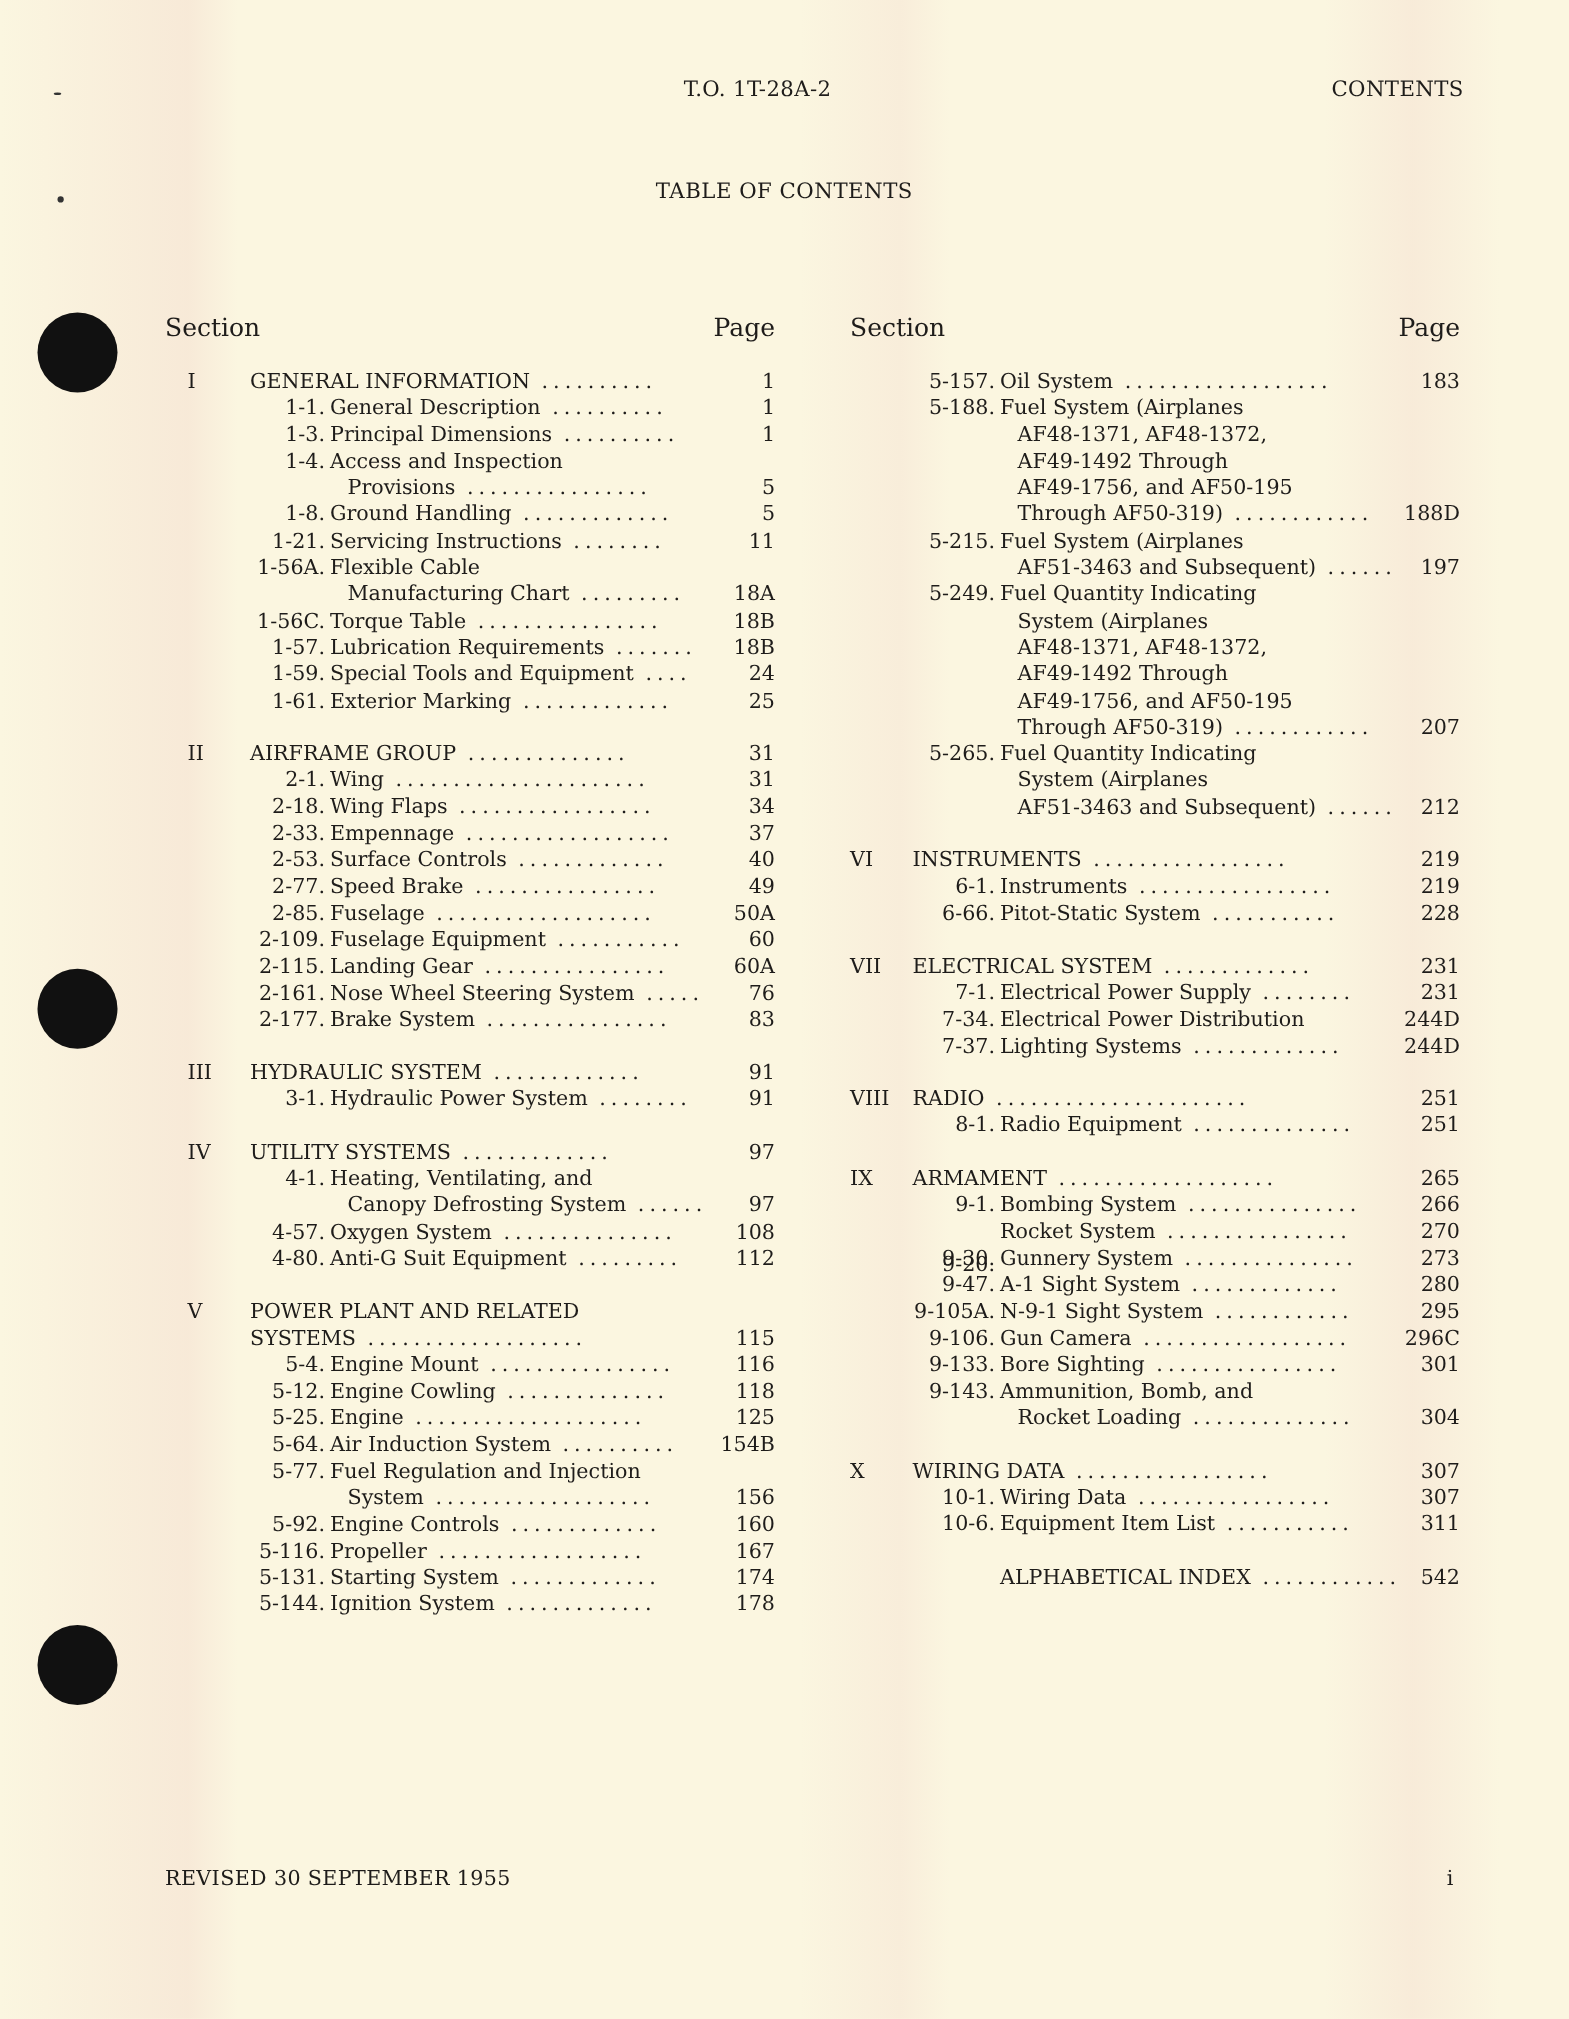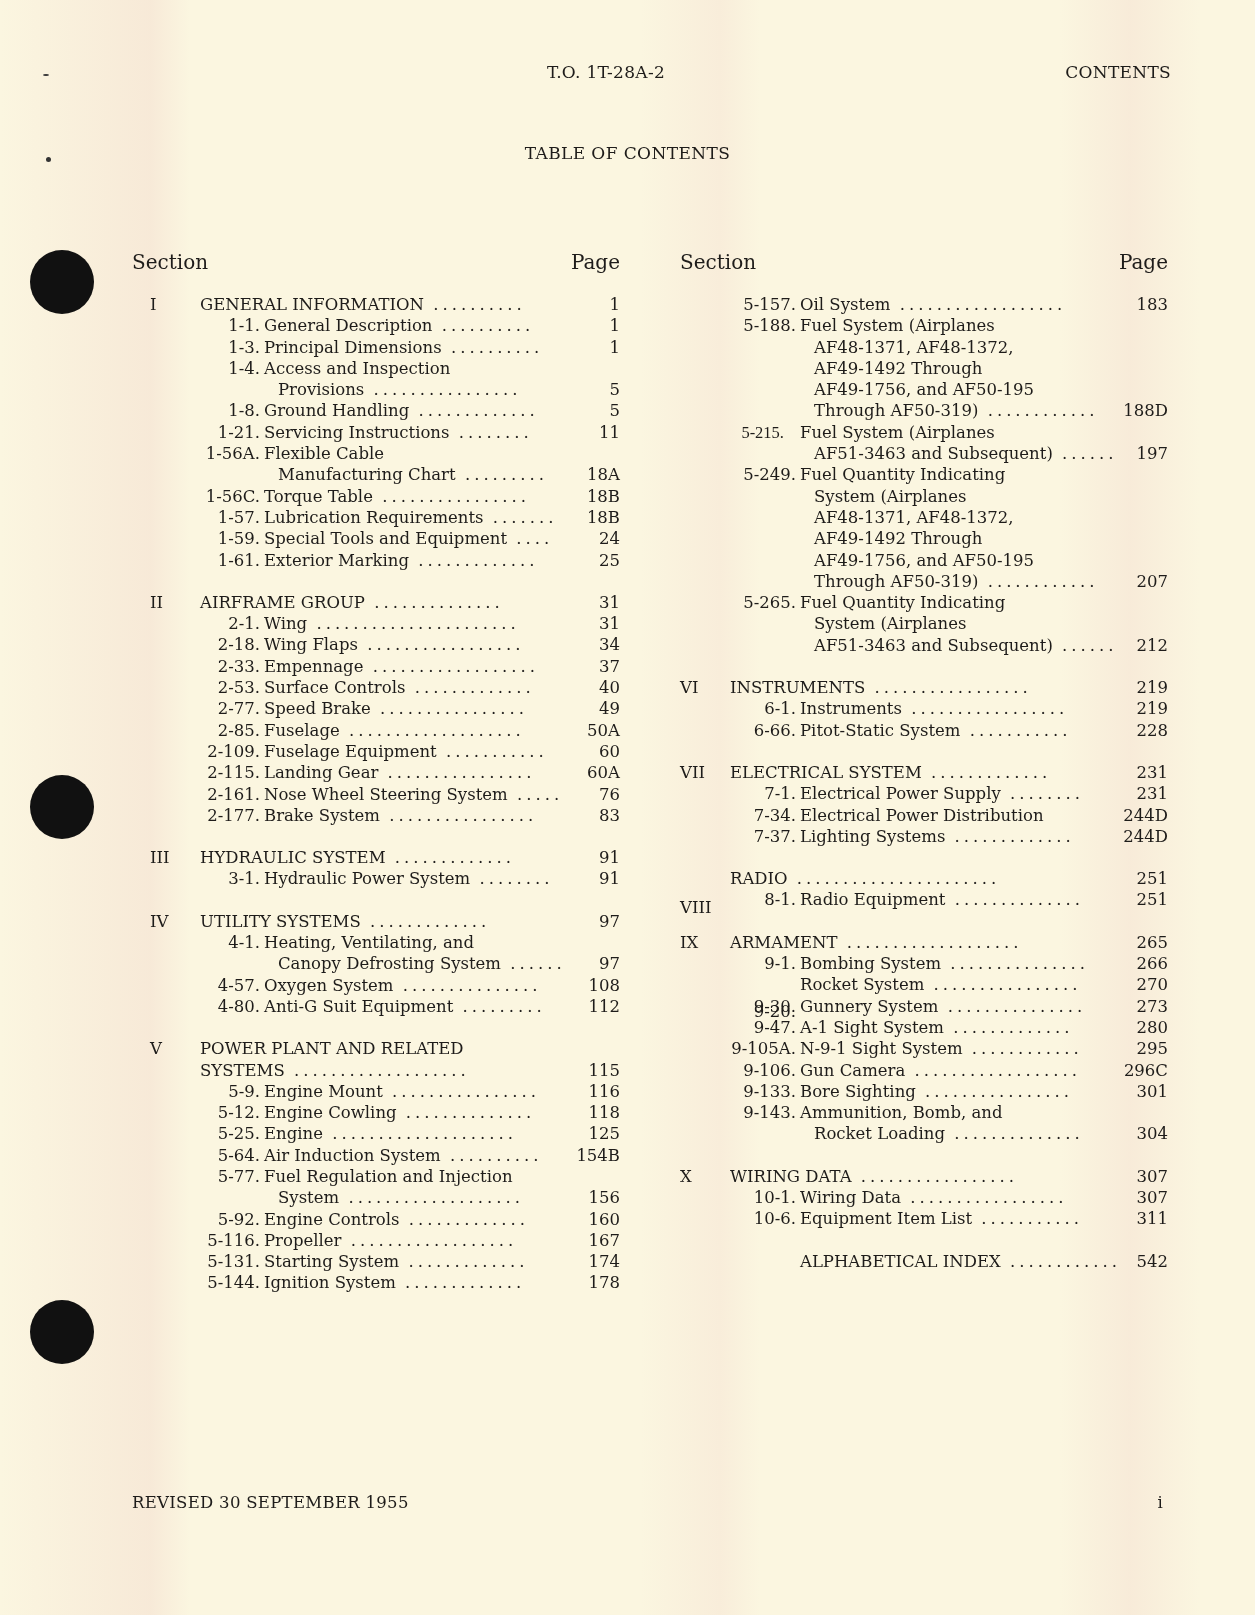--- a/index.html
+++ b/index.html
@@ -205,21 +205,21 @@
       <div class="gap"></div>
       <div class="row">
         <span class="sec" style="left: 18px;">V</span>
         <span class="title" style="left: 68px;"><span>POWER PLANT AND RELATED</span></span>
       </div>
       <div class="row">
         <span class="title" style="left: 68px;"><span>SYSTEMS</span><span class="dots"> ...................</span></span>
         <span class="page">115</span>
       </div>
       <div class="row">
-        <span class="num" style="right: 360px;">5-9.</span>
+        <span class="num" style="right: 360px;">5-4.</span>
         <span class="title" style="left: 132px;"><span>Engine Mount</span><span class="dots"> ................</span></span>
         <span class="page">116</span>
       </div>
       <div class="row">
         <span class="num" style="right: 360px;">5-12.</span>
         <span class="title" style="left: 132px;"><span>Engine Cowling</span><span class="dots"> ..............</span></span>
         <span class="page">118</span>
       </div>
       <div class="row">
         <span class="num" style="right: 360px;">5-25.</span>
@@ -284,21 +284,21 @@
         <span class="title" style="left: 134px;"><span>AF49-1492 Through</span></span>
       </div>
       <div class="row">
         <span class="title" style="left: 134px;"><span>AF49-1756, and AF50-195</span></span>
       </div>
       <div class="row">
         <span class="title" style="left: 134px;"><span>Through AF50-319)</span><span class="dots"> ............</span></span>
         <span class="page">188D</span>
       </div>
       <div class="row">
-        <span class="num" style="right: 384px; font-family: Liberation Serif, serif;">5-215.</span>
+        <span class="num" style="right: 372px;">5-215.</span>
         <span class="title" style="left: 120px;"><span>Fuel System (Airplanes</span></span>
       </div>
       <div class="row">
         <span class="title" style="left: 134px;"><span>AF51-3463 and Subsequent)</span><span class="dots"> ......</span></span>
         <span class="page">197</span>
       </div>
       <div class="row">
         <span class="num" style="right: 372px;">5-249.</span>
         <span class="title" style="left: 120px;"><span>Fuel Quantity Indicating</span></span>
       </div>
@@ -361,21 +361,21 @@
         <span class="title" style="left: 120px;"><span>Electrical Power Distribution</span></span>
         <span class="page">244D</span>
       </div>
       <div class="row">
         <span class="num" style="right: 372px;">7-37.</span>
         <span class="title" style="left: 120px;"><span>Lighting Systems</span><span class="dots"> .............</span></span>
         <span class="page">244D</span>
       </div>
       <div class="gap"></div>
       <div class="row">
-        <span class="sec" style="left: 0px; margin-top: 29px;">VIII</span>
+        <span class="sec" style="left: 0px;">VIII</span>
         <span class="title" style="left: 50px;"><span>RADIO</span><span class="dots"> ......................</span></span>
         <span class="page">251</span>
       </div>
       <div class="row">
         <span class="num" style="right: 372px;">8-1.</span>
         <span class="title" style="left: 120px;"><span>Radio Equipment</span><span class="dots"> ..............</span></span>
         <span class="page">251</span>
       </div>
       <div class="gap"></div>
       <div class="row">

